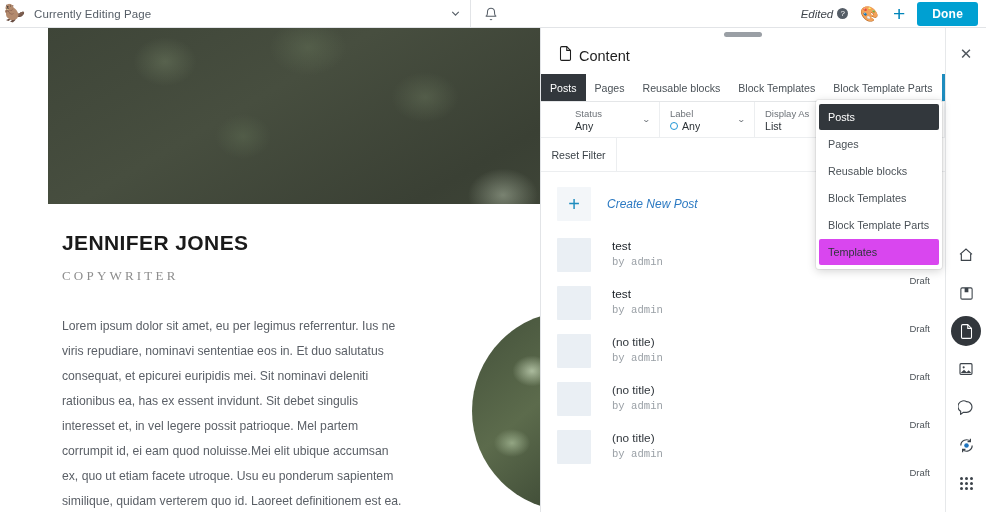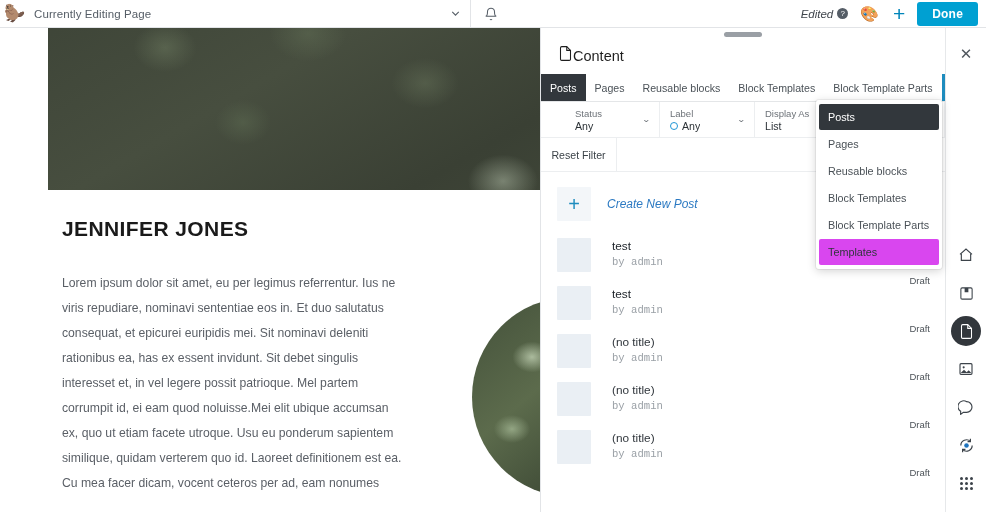--- a/index.html
+++ b/index.html
@@ -50,21 +50,21 @@
     line-height: 1; font-weight: 300;
   }
   .done-btn {
     background: #00a0d2; color: #fff; font-size: 12px; font-weight: 600;
     border-radius: 3px; padding: 5px 15px; margin-right: 8px;
     border: none; cursor: pointer; letter-spacing: .2px;
   }
 
   
   .canvas {
-    position: absolute; top: 12px; left: 0; width: 986px; height: 484px;
+    position: absolute; top: 26px; left: 0; width: 986px; height: 484px;
     background: #ffffff; overflow: hidden;
   }
   .hero {
     position: absolute; top: 0; left: 48px; width: 650px; height: 178px;
     overflow: hidden;
     background:
       radial-gradient(ellipse 60px 45px at 82% 88%, rgba(210,220,200,.55), rgba(210,220,200,0) 70%),
       radial-gradient(ellipse 50px 38px at 70% 95%, rgba(195,208,185,.45), rgba(195,208,185,0) 70%),
       radial-gradient(ellipse 38px 30px at 93% 70%, rgba(185,198,175,.35), rgba(185,198,175,0) 70%),
       radial-gradient(ellipse 45px 35px at 18% 20%, rgba(120,135,105,.4), rgba(120,135,105,0) 70%),
@@ -113,21 +113,21 @@
     position: absolute; top: 28px; left: 540px; width: 405px; height: 484px;
     background: #ffffff; border-left: 1px solid #e2e4e7; z-index: 30;
     display: flex; flex-direction: column;
   }
   .panel-handle-row {
     height: 9px; display: flex; align-items: center; justify-content: center;
     flex: none; padding-top: 3px;
   }
   .panel-handle { width: 38px; height: 5px; border-radius: 3px; background: #9a9fa5; }
   .panel-head {
-    height: 37px; display: flex; align-items: center; gap: 0;
+    height: 37px; display: flex; align-items: center; gap: 6px;
     padding: 0 17px; flex: none;
   }
   .panel-title { font-size: 14.5px; color: #1e1e1e; font-weight: 400; }
 
   .tabs {
     display: flex; align-items: stretch; height: 28px; flex: none;
     border-bottom: 1px solid #e4e6e8;
   }
   .tab {
     display: flex; align-items: center; padding: 0 9px;
@@ -290,20 +290,21 @@
   <div class="canvas">
     <div class="hero">
       <div class="hero-inner">
         <div class="hero-title">ABOUT ME</div>
         <div class="hero-sub">JENNIFER JONES</div>
       </div>
     </div>
 
     <div class="body-wrap">
       <div class="name-h">JENNIFER JONES</div>
+      <div class="role-h">COPYWRITER</div>
       <div class="para">Lorem ipsum dolor sit amet, eu per legimus referrentur. Ius ne viris repudiare, nominavi sententiae eos in. Et duo salutatus consequat, et epicurei euripidis mei. Sit nominavi deleniti rationibus ea, has ex essent invidunt. Sit debet singulis interesset et, in vel legere possit patrioque. Mel partem corrumpit id, ei eam quod noluisse.Mei elit ubique accumsan ex, quo ut etiam facete utroque. Usu eu ponderum sapientem similique, quidam verterem quo id. Laoreet definitionem est ea. Cu mea facer dicam, vocent ceteros per ad, eam nonumes</div>
     </div>
 
     <div class="circle-photo"></div>
   </div>
 
   <div class="panel">
     <div class="panel-handle-row">
       <div class="panel-handle"></div>
     </div>

